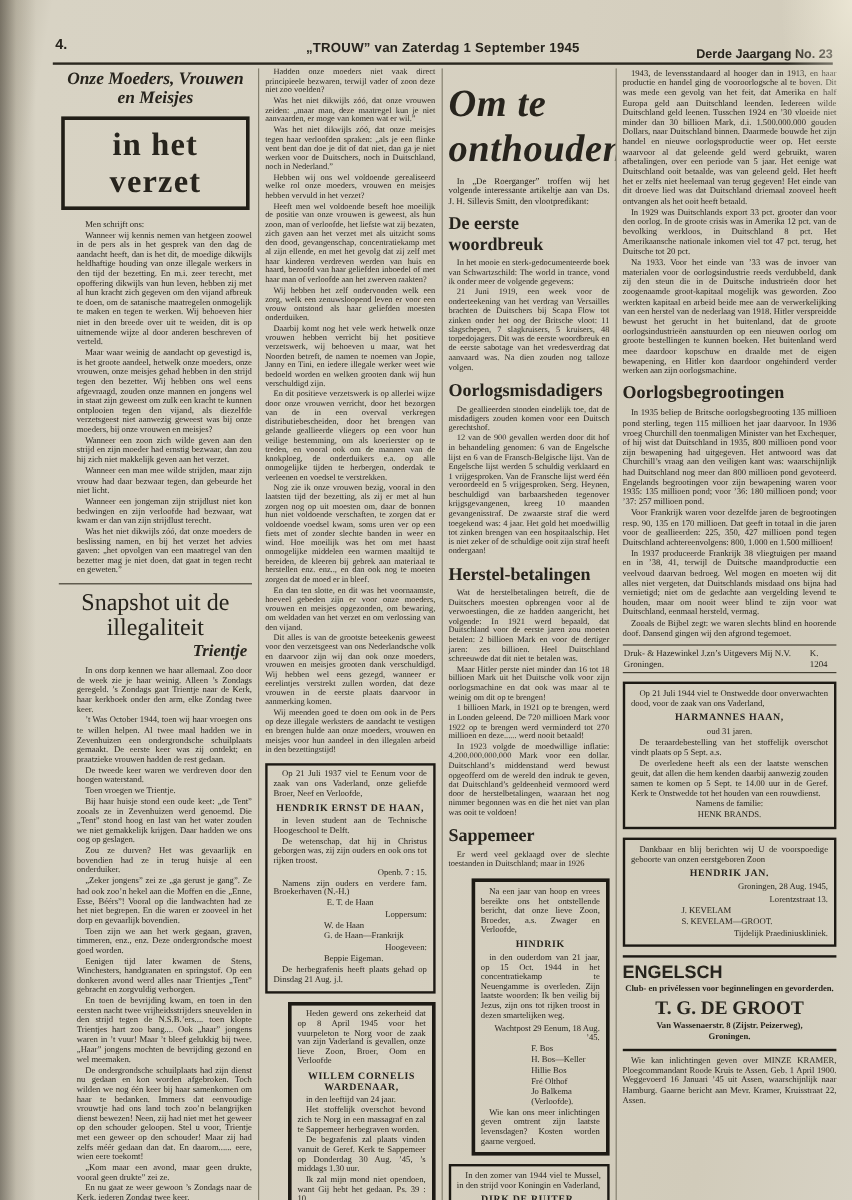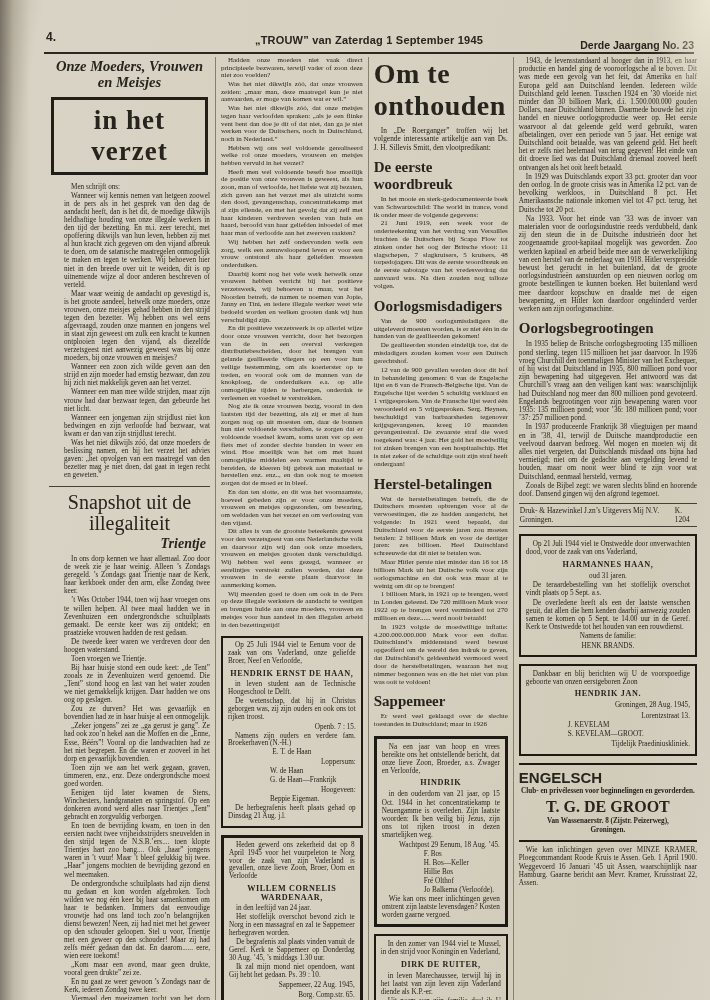--- a/index.html
+++ b/index.html
@@ -27,24 +27,24 @@
   .c1 p{font-size:7.2px;line-height:1.12;margin-left:15px;}
   .c2 p{font-size:7px;line-height:1.1;}
   .c3 p{font-size:7px;line-height:1.12;}
   .c4 p{font-size:7.2px;line-height:1.14;}
   .kicker{font-size:14.5px;font-weight:bold;font-style:italic;text-align:center;line-height:1.1;margin:2px 0 6px;}
   .hbox{border:3px solid #211e17;padding:5px 4px;text-align:center;font-size:27px;font-weight:bold;
     letter-spacing:1px;margin:0 2px 8px;font-family:"Liberation Serif",serif;}
   .rule{border:0;border-top:1px solid #444034;margin:7px 0 5px;}
   .snaphead{font-size:20px;text-align:center;line-height:1.05;margin:4px 0 2px;font-weight:normal;}
   .byline{text-align:right;font-weight:bold;font-style:italic;font-size:14px;margin:0 4px 3px 0;}
-  .omtitle{font-size:28px;font-weight:bold;margin:1px 0 5px;letter-spacing:.5px;}
+  .omtitle{font-size:32px;font-weight:bold;font-style:italic;margin:11px 0 5px;letter-spacing:.5px;}
   .subhead{font-size:15px;font-weight:bold;margin:7px 0 3px;}
   .obit{border:2px solid #1d1a14;padding:4px 5px;margin:7px 0;font-size:7.2px;line-height:1.15;}
-  .obit.thick{border-width:3px;}
+  .obit.thick{border-width:3px;margin-left:19px;}
   .obit p{font-size:inherit;}
   .obit .name{text-align:center;font-weight:bold;font-size:8.2px;letter-spacing:.6px;margin:3px 0;text-indent:0;}
   .obit .sig{margin-left:42px;text-indent:0;text-align:left;}
   .obit .sigr{text-align:center;text-indent:0;}
   .obit .loc{text-indent:0;text-align:right;margin-top:2px;}
   .imprint{display:flex;justify-content:space-between;font-size:7.4px;border-top:1px solid #444034;
     border-bottom:1px solid #444034;padding:2px 1px;margin:5px 0;}
   .adrule{border:0;border-top:2px solid #1d1a14;margin:6px 0 4px;}
   .adtitle{font-family:"Liberation Sans",sans-serif;font-weight:bold;font-size:15px;margin:0 0 1px;}
   .adsub{font-size:8px;font-weight:bold;text-align:center;text-indent:0;line-height:1.15;}
@@ -80,21 +80,21 @@
         </div>
       <hr class="rule">
       <h2 class="snaphead">Snapshot uit de illegaliteit</h2>
       <div class="byline">Trientje</div>
       <div>
           <p>In ons dorp kennen we haar allemaal. Zoo door de week zie je haar weinig. Alleen ’s Zondags geregeld. ’s Zondags gaat Trientje naar de Kerk, haar kerkboek onder den arm, elke Zondag twee keer.</p>
           <p>’t Was October 1944, toen wij haar vroegen ons te willen helpen. Al twee maal hadden we in Zevenhuizen een ondergrondsche schuilplaats gemaakt. De eerste keer was zij ontdekt; en praatzieke vrouwen hadden de rest gedaan.</p>
           <p>De tweede keer waren we verdreven door den hoogen waterstand.</p>
           <p>Toen vroegen we Trientje.</p>
           <p>Bij haar huisje stond een oude keet: „de Tent” zooals ze in Zevenhuizen werd genoemd. Die „Tent” stond hoog en last van het water zouden we niet gemakkelijk krijgen. Daar hadden we ons oog op geslagen.</p>
-          <p>Zou ze durven? Het was gevaarlijk en bovendien had ze in haar huisje al een onmogelijk.</p>
+          <p>Zou ze durven? Het was gevaarlijk en bovendien had ze in terug huisje al een onderduiker.</p>
           <p>„Zeker jongens” zei ze „ga gerust je gang”. Ze had ook zoo’n hekel aan die Moffen en die „Enne, Esse, Béérs”! Vooral op die landwachten had ze het niet begrepen. En die waren er zooveel in het dorp en gevaarlijk bovendien.</p>
           <p>Toen zijn we aan het werk gegaan, graven, timmeren, enz., enz. Deze ondergrondsche moest goed worden.</p>
           <p>Eenigen tijd later kwamen de Stens, Winchesters, handgranaten en springstof. Op een donkeren avond werd alles naar Trientjes „Tent” gebracht en zorgvuldig verborgen.</p>
           <p>En toen de bevrijding kwam, en toen in den eersten nacht twee vrijheidsstrijders sneuvelden in den strijd tegen de N.S.B.’ers.... toen klopte Trientjes hart zoo bang.... Ook „haar” jongens waren in ’t vuur! Maar ’t bleef gelukkig bij twee. „Haar” jongens mochten de bevrijding gezond en wel meemaken.</p>
           <p>De ondergrondsche schuilplaats had zijn dienst nu gedaan en kon worden afgebroken. Toch wilden we nog één keer bij haar samenkomen om haar te bedanken. Immers dat eenvoudige vrouwtje had ons land toch zoo’n belangrijken dienst bewezen! Neen, zij had niet met het geweer op den schouder geloopen. Stel u voor, Trientje met een geweer op den schouder! Maar zij had zelfs méér gedaan dan dat. En daarom...... eere, wien eere toekomt!</p>
           <p>„Kom maar een avond, maar geen drukte, vooral geen drukte” zei ze.</p>
           <p>En nu gaat ze weer gewoon ’s Zondags naar de Kerk, iederen Zondag twee keer.</p>
           <p>Viermaal den moeizamen tocht van het dorp naar haar huisje of omgekeerd.</p>
           <p>Alsof er niets gebeurt is......</p>
           <p>Een eeresaluut voor Trientje en voor alle „Trientjes” in Nederland!!</p>
@@ -111,21 +111,21 @@
           <p>Wij hebben het zelf ondervonden welk een zorg, welk een zenuwsloopend leven er voor een vrouw ontstond als haar geliefden moesten onderduiken.</p>
           <p>Daarbij komt nog het vele werk hetwelk onze vrouwen hebben verricht bij het positieve verzetswerk, wij behoeven u maar, wat het Noorden betreft, de namen te noemen van Jopie, Janny en Tini, en iedere illegale werker weet wie bedoeld worden en welken grooten dank wij hun verschuldigd zijn.</p>
           <p>En dit positieve verzetswerk is op allerlei wijze door onze vrouwen verricht, door het bezorgen van de in een overval verkregen distributiebescheiden, door het brengen van gelande geallieerde vliegers op een voor hun veilige bestemming, om als koerierster op te treden, en vooral ook om de mannen van de knokploeg, de onderduikers e.a. op alle onmogelijke tijden te herbergen, onderdak te verleenen en voedsel te verstrekken.</p>
           <p>Nog zie ik onze vrouwen bezig, vooral in den laatsten tijd der bezetting, als zij er met al hun zorgen nog op uit moesten om, daar de bonnen hun niet voldoende verschaften, te zorgen dat er voldoende voedsel kwam, soms uren ver op een fiets met of zonder slechte banden in weer en wind. Hoe moeilijk was het om met haast onmogelijke middelen een warmen maaltijd te bereiden, de kleeren bij gebrek aan materiaal te herstellen enz. enz.., en dan ook nog te moeten zorgen dat de moed er in bleef.</p>
           <p>En dan ten slotte, en dit was het voornaamste, hoeveel gebeden zijn er voor onze moeders, vrouwen en meisjes opgezonden, om bewaring, om weldaden van het verzet en om verlossing van den vijand.</p>
           <p>Dit alles is van de grootste beteekenis geweest voor den verzetsgeest van ons Nederlandsche volk en daarvoor zijn wij dan ook onze moeders, vrouwen en meisjes grooten dank verschuldigd. Wij hebben wel eens gezegd, wanneer er eerelintjes verstrekt zullen worden, dat deze vrouwen in de eerste plaats daarvoor in aanmerking komen.</p>
           <p>Wij meenden goed te doen om ook in de Pers op deze illegale werksters de aandacht te vestigen en brengen hulde aan onze moeders, vrouwen en meisjes voor hun aandeel in den illegalen arbeid in den bezettingstijd!</p>
         </div>
 
       <div class="obit">
-        <p>Op 25 Juli 1944 viel te Eenum voor de zaak van ons Vaderland, onze geliefde Broer, Neef en Verloofde,</p>
+        <p>Op 21 Juli 1937 viel te Eenum voor de zaak van ons Vaderland, onze geliefde Broer, Neef en Verloofde,</p>
         <p class="name">HENDRIK ERNST DE HAAN,</p>
         <p>in leven student aan de Technische Hoogeschool te Delft.</p>
         <p>De wetenschap, dat hij in Christus geborgen was, zij zijn ouders en ook ons tot rijken troost.</p>
         <p class="loc">Openb. 7 : 15.</p>
         <p>Namens zijn ouders en verdere fam. Broekerhaven (N.-H.)</p>
         <p class="sigr">E. T. de Haan</p>
         <p class="loc">Loppersum:</p>
         <p class="sig">W. de Haan</p>
         <p class="sig">G. de Haan—Frankrijk</p>
         <p class="loc">Hoogeveen:</p>
@@ -150,21 +150,20 @@
       <h1 class="omtitle">Om te onthouden</h1>
       <div></div>
       <p style="font-size:7.4px;">In „De Roerganger” troffen wij het volgende interessante artikeltje aan van Ds. J. H. Sillevis Smitt, den vlootpredikant:</p>
       <h3 class="subhead">De eerste woordbreuk</h3>
       <div>
           <p>In het mooie en sterk-gedocumenteerde boek van Schwartzschild: The world in trance, vond ik onder meer de volgende gegevens:</p>
           <p>21 Juni 1919, een week voor de onderteekening van het verdrag van Versailles brachten de Duitschers bij Scapa Flow tot zinken onder het oog der Britsche vloot: 11 slagschepen, 7 slagkruisers, 5 kruisers, 48 torpedojagers. Dit was de eerste woordbreuk en de eerste sabotage van het vredesverdrag dat aanvaard was. Na dien zouden nog talloze volgen.</p>
         </div>
       <h3 class="subhead">Oorlogsmisdadigers</h3>
       <div>
-          <p>Van de 900 oorlogsmisdadigers die uitgeleverd moesten worden, is er niet één in de handen van de geallieerden gekomen!</p>
           <p>De geallieerden stonden eindelijk toe, dat de misdadigers zouden komen voor een Duitsch gerechtshof.</p>
           <p>12 van de 900 gevallen werden door dit hof in behandeling genomen: 6 van de Engelsche lijst en 6 van de Fransch-Belgische lijst. Van de Engelsche lijst werden 5 schuldig verklaard en 1 vrijgesproken. Van de Fransche lijst werd één veroordeeld en 5 vrijgesproken. Serg. Heynen, beschuldigd van barbaarsheden tegenover krijgsgevangenen, kreeg 10 maanden gevangenisstraf. De zwaarste straf die werd toegekend was: 4 jaar. Het gold het moedwillig tot zinken brengen van een hospitaalschip. Het is niet zeker of de schuldige ooit zijn straf heeft ondergaan!</p>
         </div>
       <h3 class="subhead">Herstel-betalingen</h3>
       <div>
           <p>Wat de herstelbetalingen betreft, die de Duitschers moesten opbrengen voor al de verwoestingen, die ze hadden aangericht, het volgende: In 1921 werd bepaald, dat Duitschland voor de eerste jaren zou moeten betalen: 2 billioen Mark en voor de dertiger jaren: zes billioen. Heel Duitschland schreeuwde dat dit niet te betalen was.</p>
           <p>Maar Hitler perste niet minder dan 16 tot 18 billioen Mark uit het Duitsche volk voor zijn oorlogsmachine en dat ook was maar al te weinig om dit op te brengen!</p>
           <p>1 billioen Mark, in 1921 op te brengen, werd in Londen geleend. De 720 millioen Mark voor 1922 op te brengen werd verminderd tot 270 millioen en deze...... werd nooit betaald!</p>
           <p>In 1923 volgde de moedwillige inflatie: 4.200.000.000.000 Mark voor een dollar. Duitschland’s middenstand werd bewust opgeofferd om de wereld den indruk te geven, dat Duitschland’s geldeenheid vermoord werd door de herstelbetalingen, waaraan het nog nimmer begonnen was en die het niet van plan was ooit te voldoen!</p>
         </div>
@@ -199,20 +198,21 @@
 
     <section class="col c4">
       <div>
           <p>1943, de levensstandaard al hooger dan in 1913, en haar productie en handel ging de vooroorlogsche al te boven. Dit was mede een gevolg van het feit, dat Amerika en half Europa geld aan Duitschland leenden. Iedereen wilde Duitschland geld leenen. Tusschen 1924 en ’30 vloeide niet minder dan 30 billioen Mark, d.i. 1.500.000.000 gouden Dollars, naar Duitschland binnen. Daarmede bouwde het zijn handel en nieuwe oorlogsproductie weer op. Het eerste waarvoor al dat geleende geld werd gebruikt, waren afbetalingen, over een periode van 5 jaar. Het eenige wat Duitschland ooit betaalde, was van geleend geld. Het heeft het er zelfs niet heelemaal van terug gegeven! Het einde van dit droeve lied was dat Duitschland driemaal zooveel heeft ontvangen als het ooit heeft betaald.</p>
           <p>In 1929 was Duitschlands export 33 pct. grooter dan voor den oorlog. In de groote crisis was in Amerika 12 pct. van de bevolking werkloos, in Duitschland 8 pct. Het Amerikaansche nationale inkomen viel tot 47 pct. terug, het Duitsche tot 20 pct.</p>
           <p>Na 1933. Voor het einde van ’33 was de invoer van materialen voor de oorlogsindustrie reeds verdubbeld, dank zij den steun die in de Duitsche industrieën door het zoogenaamde groot-kapitaal mogelijk was geworden. Zoo werkten kapitaal en arbeid beide mee aan de verwerkelijking van een herstel van de nederlaag van 1918. Hitler verspreidde bewust het gerucht in het buitenland, dat de groote oorlogsindustrieën aanstuurden op een nieuwen oorlog om groote bestellingen te kunnen boeken. Het buitenland werd mee daardoor kopschuw en draalde met de eigen bewapening, en Hitler kon daardoor ongehinderd verder werken aan zijn oorlogsmachine.</p>
         </div>
       <h3 class="subhead">Oorlogsbegrootingen</h3>
       <div>
           <p>In 1935 beliep de Britsche oorlogsbegrooting 135 millioen pond sterling, tegen 115 millioen het jaar daarvoor. In 1936 vroeg Churchill den toenmaligen Minister van het Exchequer, of hij wist dat Duitschland in 1935, 800 millioen pond voor zijn bewapening had uitgegeven. Het antwoord was dat Churchill’s vraag aan den veiligen kant was: waarschijnlijk had Duitschland nog meer dan 800 millioen pond gevoteerd. Engelands begrootingen voor zijn bewapening waren voor 1935: 135 millioen pond; voor ’36: 180 millioen pond; voor ’37: 257 millioen pond.</p>
+          <p>Voor Frankrijk waren voor dezelfde jaren de begrootingen resp. 90, 135 en 170 millioen. Dat geeft in totaal in die jaren voor de geallieerden: 225, 350, 427 millioen pond tegen Duitschland achtereenvolgens: 800, 1.000 en 1.500 millioen!</p>
           <p>In 1937 produceerde Frankrijk 38 vliegtuigen per maand en in ’38, 41, terwijl de Duitsche maandproductie een veelvoud daarvan bedroeg. Wel mogen en moeten wij dit alles niet vergeten, dat Duitschlands misdaad ons bijna had vernietigd; niet om de gedachte aan vergelding levend te houden, maar om nooit weer blind te zijn voor wat Duitschland, eenmaal hersteld, vermag.</p>
           <p>Zooals de Bijbel zegt: we waren slechts blind en hoorende doof. Dansend gingen wij den afgrond tegemoet.</p>
         </div>
 
       <div class="imprint">
         <span>Druk- &amp; Hazewinkel J.zn’s Uitgevers Mij N.V. Groningen.</span>
         <span>K. 1204</span>
       </div>
 
       <div class="obit">

